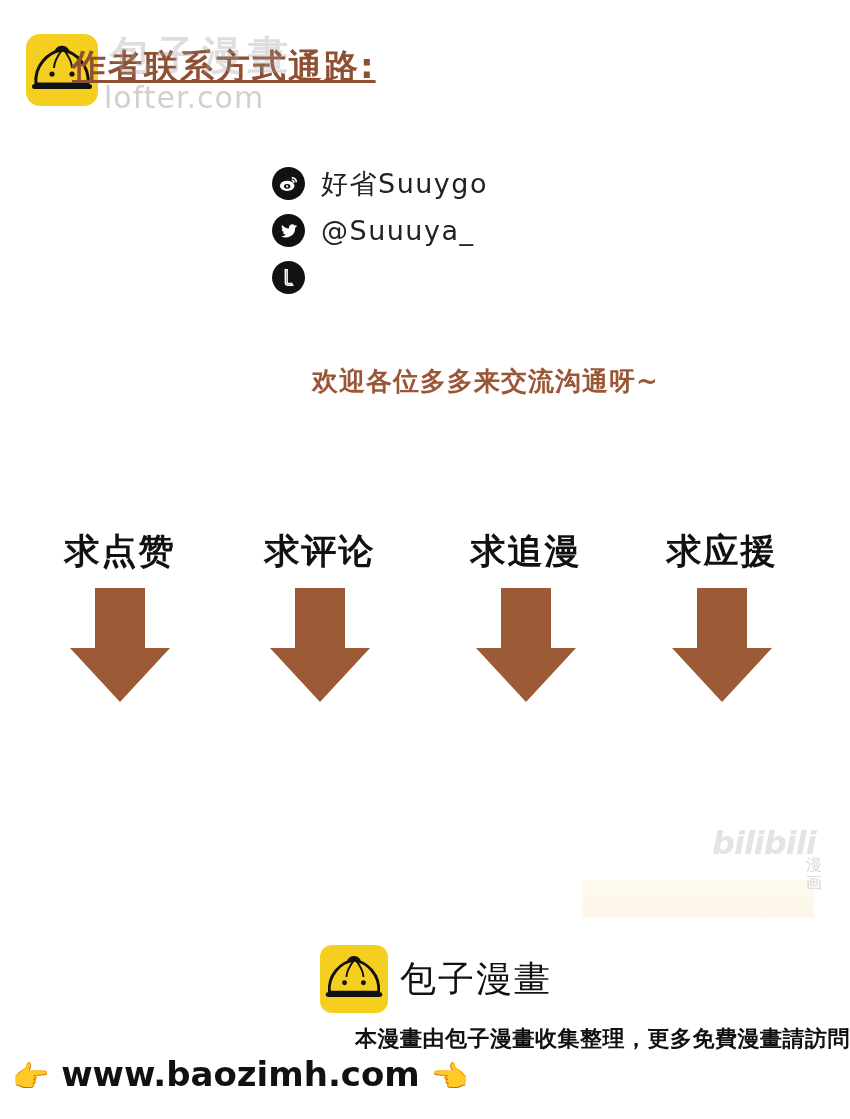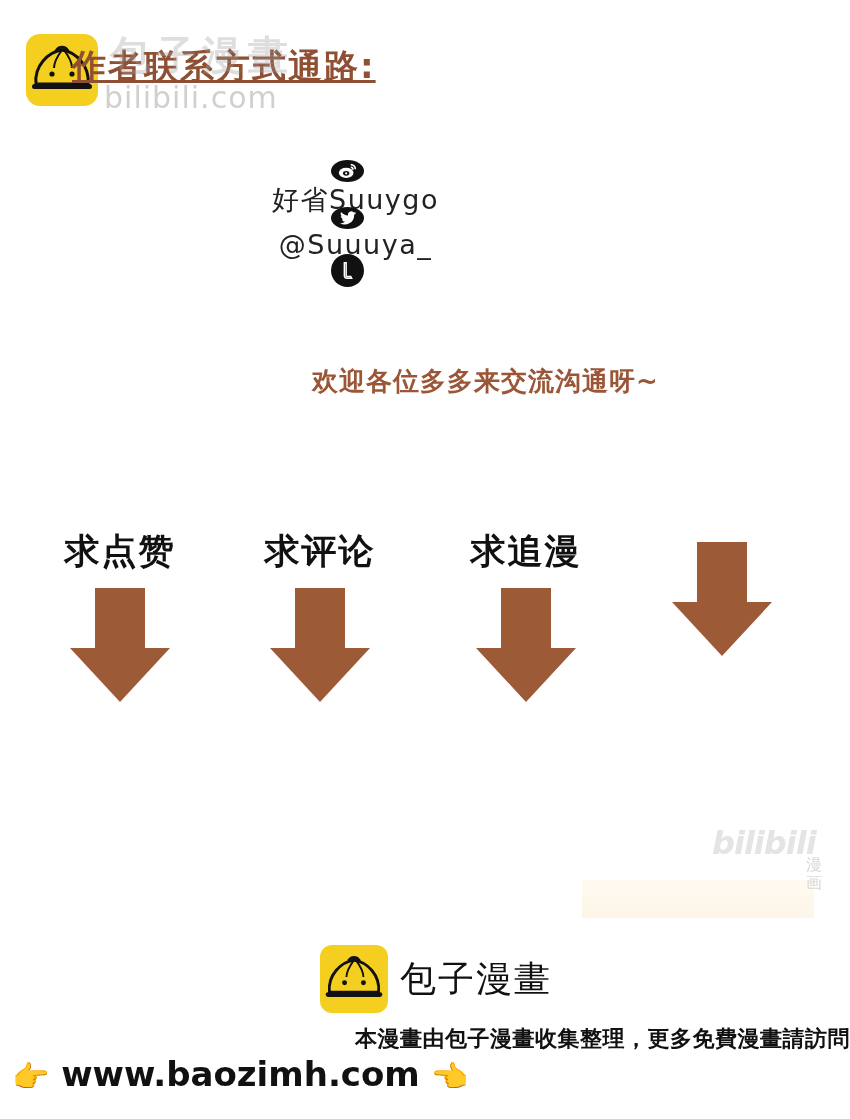--- a/index.html
+++ b/index.html
@@ -11,21 +11,21 @@
 
   
   .bun-logo { width:72px; height:72px; border-radius:14px; background:#f5cf1f; position:absolute; overflow:hidden; }
   .bun-logo svg { width:100%; height:100%; display:block; }
 
   .wm-top-cn { left:110px; top:28px; font-size:40px; color:rgba(160,160,160,0.35); letter-spacing:6px; z-index:3; font-weight:bold; }
   .wm-top-url { left:104px; top:80px; font-size:30px; color:rgba(150,150,150,0.45); z-index:3; letter-spacing:1px; }
   .heading { left:72px; top:44px; font-size:34px; font-weight:bold; color:#8e4f33; letter-spacing:2px; z-index:2;text-decoration:underline; }
 
   .contact-list { left:272px; top:160px; }
-  .contact-row { display:flex; align-items:center; height:47px;flex-direction:column; }
+  .contact-row { display:flex; align-items:center; height:47px; }
   .contact-icon { width:33px; height:33px; border-radius:50%; background:#111; margin-right:16px; display:flex; align-items:center; justify-content:center; }
   .contact-icon svg { width:22px; height:22px; }
   .contact-text { font-size:27px; color:#222; letter-spacing:1.5px; }
 
   .welcome { left:312px; top:364px; font-size:26px; font-weight:bold; color:#9a5636; letter-spacing:1px; }
 
   .ask-col { position:absolute; top:528px; width:160px; text-align:center; }
   .ask-label { font-size:35px; font-weight:bold; color:#111; letter-spacing:2px; line-height:46px; }
   .ask-arrow { margin-top:14px; }
 
@@ -49,21 +49,21 @@
     <path d="M30 17 C33 12 39 12 42 17" fill="none" stroke="#111" stroke-width="3"></path>
     <path d="M36 16 C30 24 28 30 28 34" fill="none" stroke="#111" stroke-width="2"></path>
     <path d="M38 16 C44 24 46 30 46 34" fill="none" stroke="#111" stroke-width="2"></path>
     <circle cx="26" cy="40" r="2.6" fill="#111"></circle>
     <circle cx="46" cy="40" r="2.6" fill="#111"></circle>
     <rect x="6" y="50" width="60" height="5" rx="2.5" fill="#111"></rect>
   </svg>
 </div>
 <div class="abs heading">作者联系方式通路:</div>
 <div class="abs wm-top-cn">包子漫畫</div>
-<div class="abs wm-top-url">bilibili.com</div>
+<div class="abs wm-top-url">lofter.com</div>
 
 <div class="abs contact-list">
   <div class="contact-row">
     <span class="contact-icon">
       <svg viewBox="0 0 24 24">
           <ellipse cx="10" cy="14" rx="8" ry="5.5" fill="#fff"></ellipse>
           <ellipse cx="10" cy="14.5" rx="3.5" ry="2.6" fill="#111"></ellipse>
           <circle cx="10" cy="14.5" r="1.2" fill="#fff"></circle>
           <path d="M15 5 A5 5 0 0 1 20 10" stroke="#fff" stroke-width="1.8" fill="none"></path>
           <path d="M15 8 A2.5 2.5 0 0 1 17.5 10.5" stroke="#fff" stroke-width="1.6" fill="none"></path>
@@ -108,20 +108,21 @@
 </div>
 <div class="ask-col" style="left:446px;">
   <div class="ask-label">求追漫</div>
   <div class="ask-arrow">
     <svg width="100" height="116" viewBox="0 0 100 116">
         <polygon points="25,0 75,0 75,60 100,60 50,114 0,60 25,60" fill="#9c5a37"></polygon>
       </svg>
   </div>
 </div>
 <div class="ask-col" style="left:642px;">
+  <div class="ask-label">求应援</div>
   <div class="ask-arrow">
     <svg width="100" height="116" viewBox="0 0 100 116">
         <polygon points="25,0 75,0 75,60 100,60 50,114 0,60 25,60" fill="#9c5a37"></polygon>
       </svg>
   </div>
 </div>
 
 <div class="abs bili-band"></div>
 <div class="abs bili-mark">bilibili</div>
 <div class="abs bili-cn">漫画</div>

